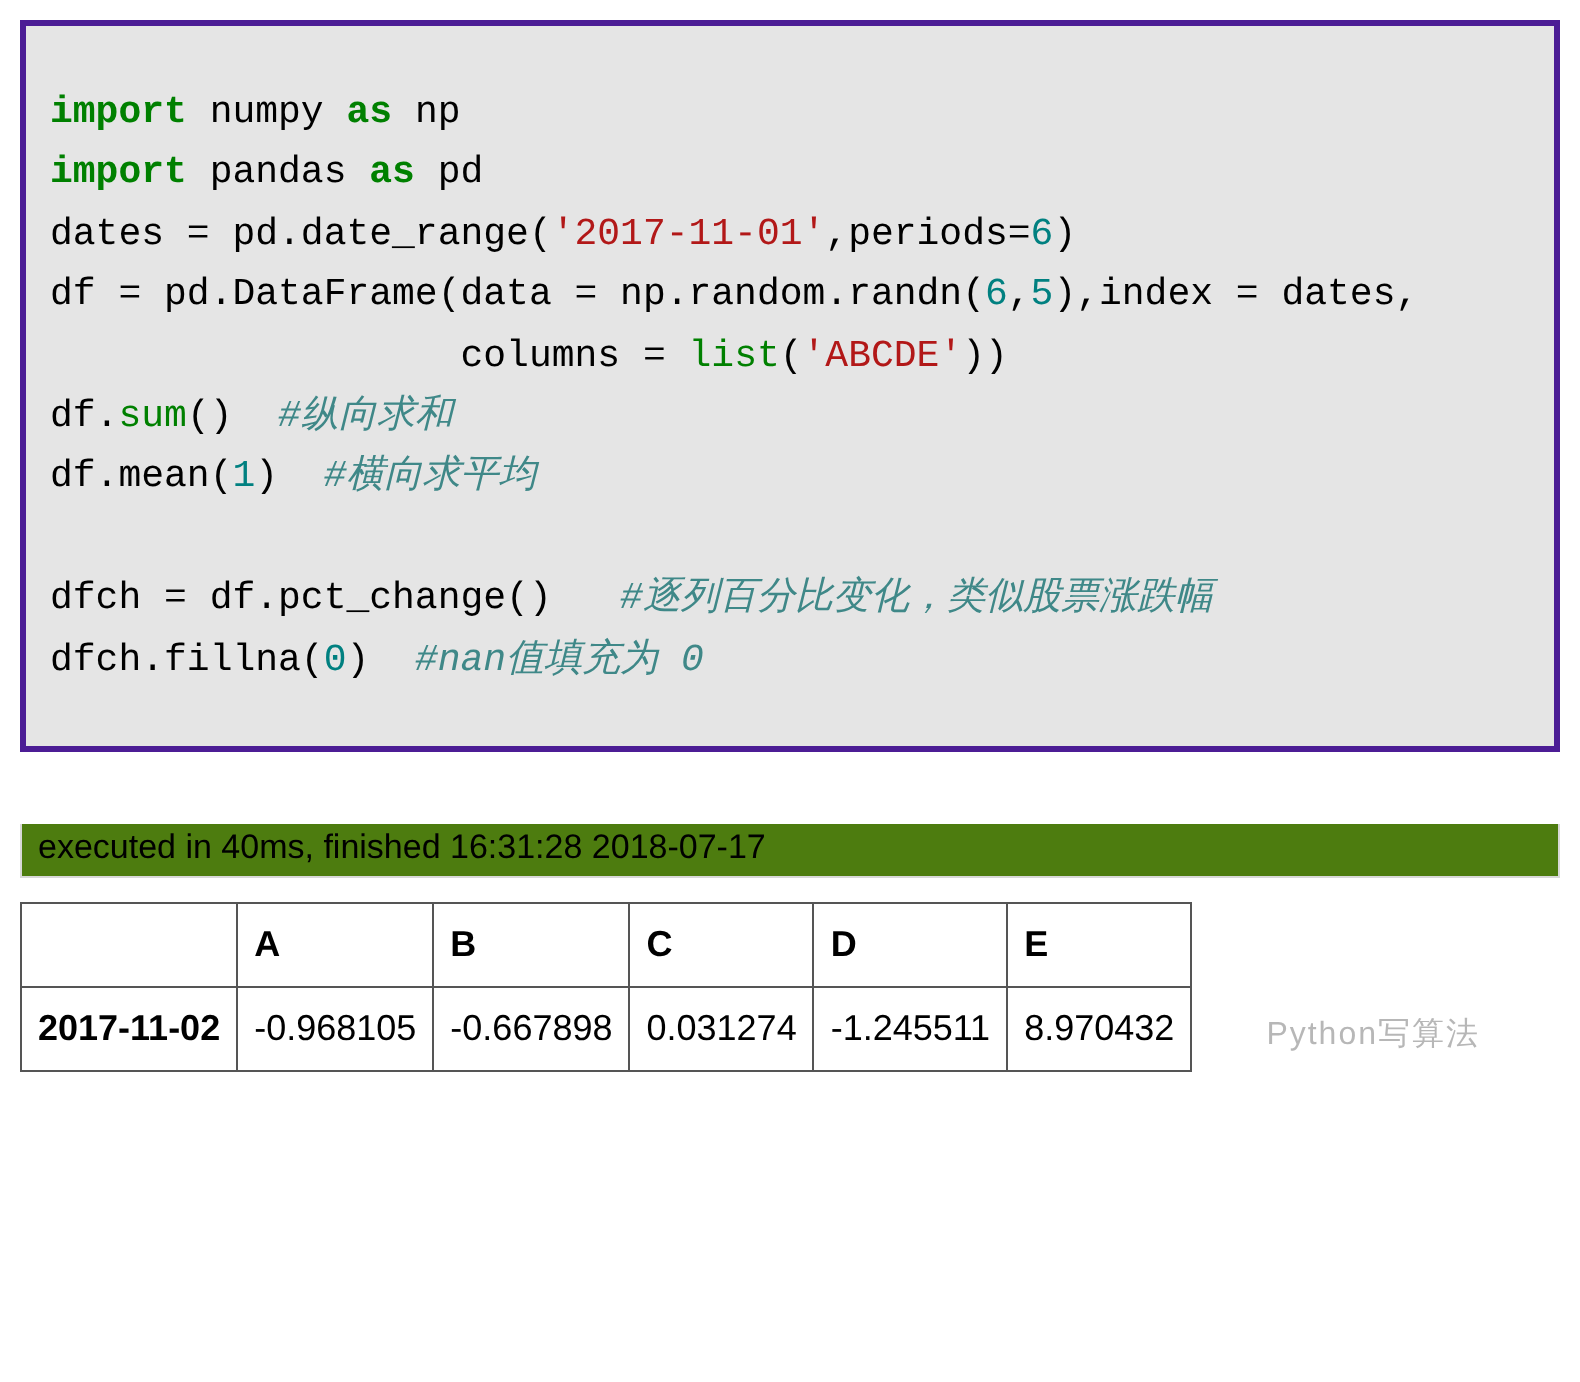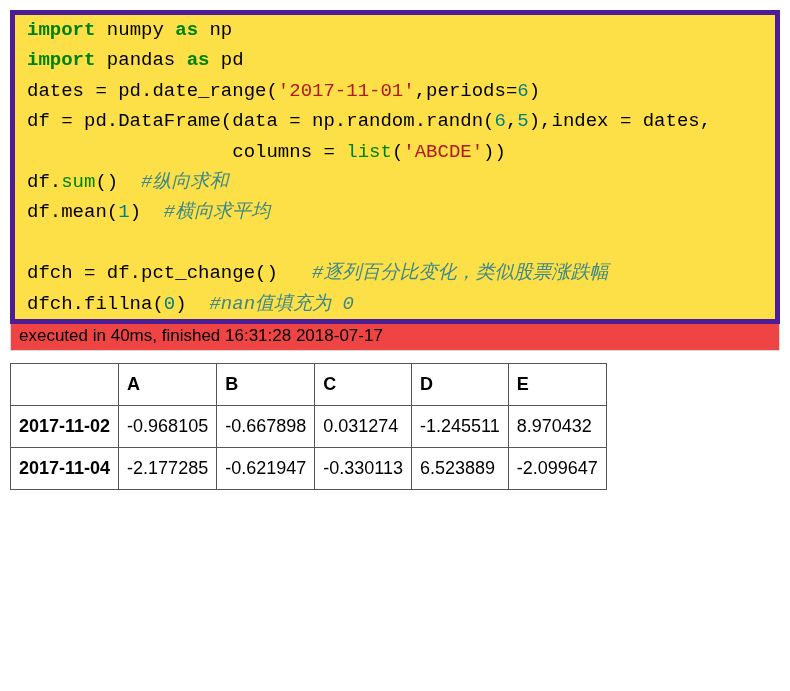--- a/index.html
+++ b/index.html
@@ -5,43 +5,44 @@
   body {
     margin: 0;
     padding: 10px;
     font-family: Arial, sans-serif;
     font-size: 18px;
     background: #ffffff;
     color: #000;
     width: 770px;
   }
   .code-cell {
-    background: #fde047;
-    border: 5px solid #4c1d95;
-    padding: 0 12px;
+    background: #e5e5e5;
+    border: 3px solid #4c1d95;
+    padding: 28px 12px;
     font-family: Consolas, "Courier New", monospace;
     font-size: 19px;
     line-height: 1.6;
     white-space: pre;
     color: #000;
   }
   .kw-green { color: #008000; font-weight: bold; }
   .str-red { color: #b21818; }
   .num-teal { color: #008080; }
   .builtin-green { color: #008000; }
   .comment-teal { color: #3f8888; font-style: italic; }
 
   .exec-line {
     border: 1px solid #d8d8d8;
     border-top: none;
     padding: 2px 8px 4px 8px;
     font-family: Arial, sans-serif;
     font-size: 17px;
     color: #000;
-    background: #ef4444;
+    background: #4d7c0f;
+    margin-top: 36px;
   }
 
   table.data {
     border-collapse: collapse;
     margin-top: 12px;
     font-family: Arial, sans-serif;
     font-size: 18px;
   }
   table.data th, table.data td {
     border: 1px solid #555;
@@ -100,23 +101,16 @@
   </thead>
   <tbody id="tbody">
         <tr>
           <td class="rowhdr">2017-11-02</td>
           <td>-0.968105</td>
           <td>-0.667898</td>
           <td>0.031274</td>
           <td>-1.245511</td>
           <td>8.970432</td>
         </tr>
-        <tr>
-          <td class="rowhdr">2017-11-04</td>
-          <td>-2.177285</td>
-          <td>-0.621947</td>
-          <td>-0.330113</td>
-          <td>6.523889</td>
-          <td>-2.099647</td>
-        </tr>
       </tbody>
 </table>
+<span class="wm-text">Python写算法</span>
 </div>
 
 </body></html>

